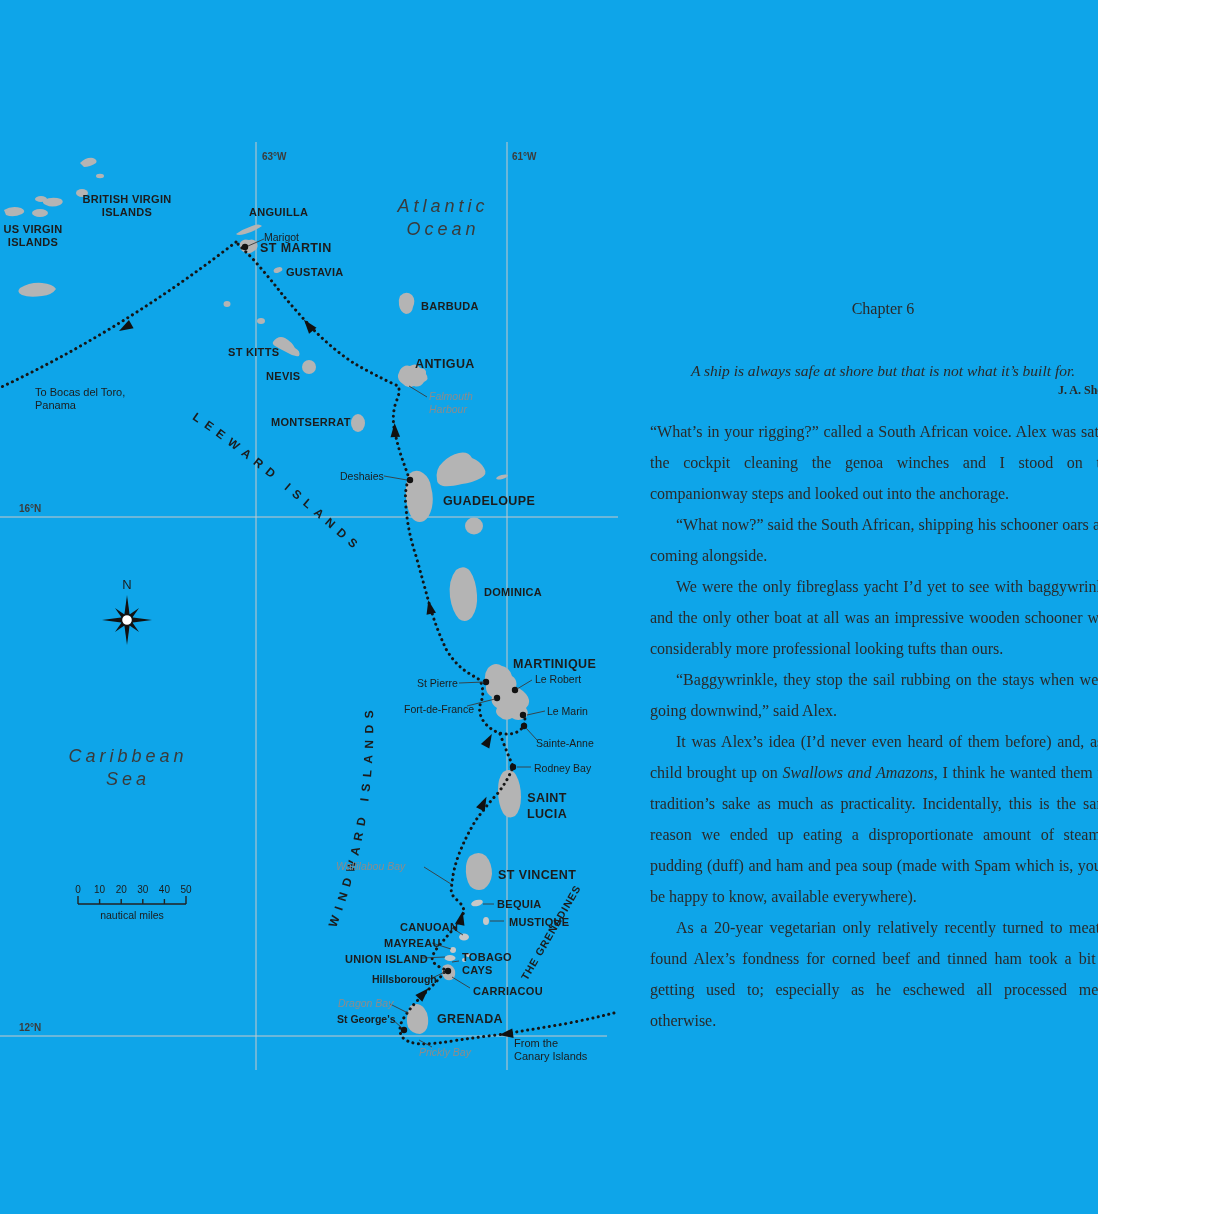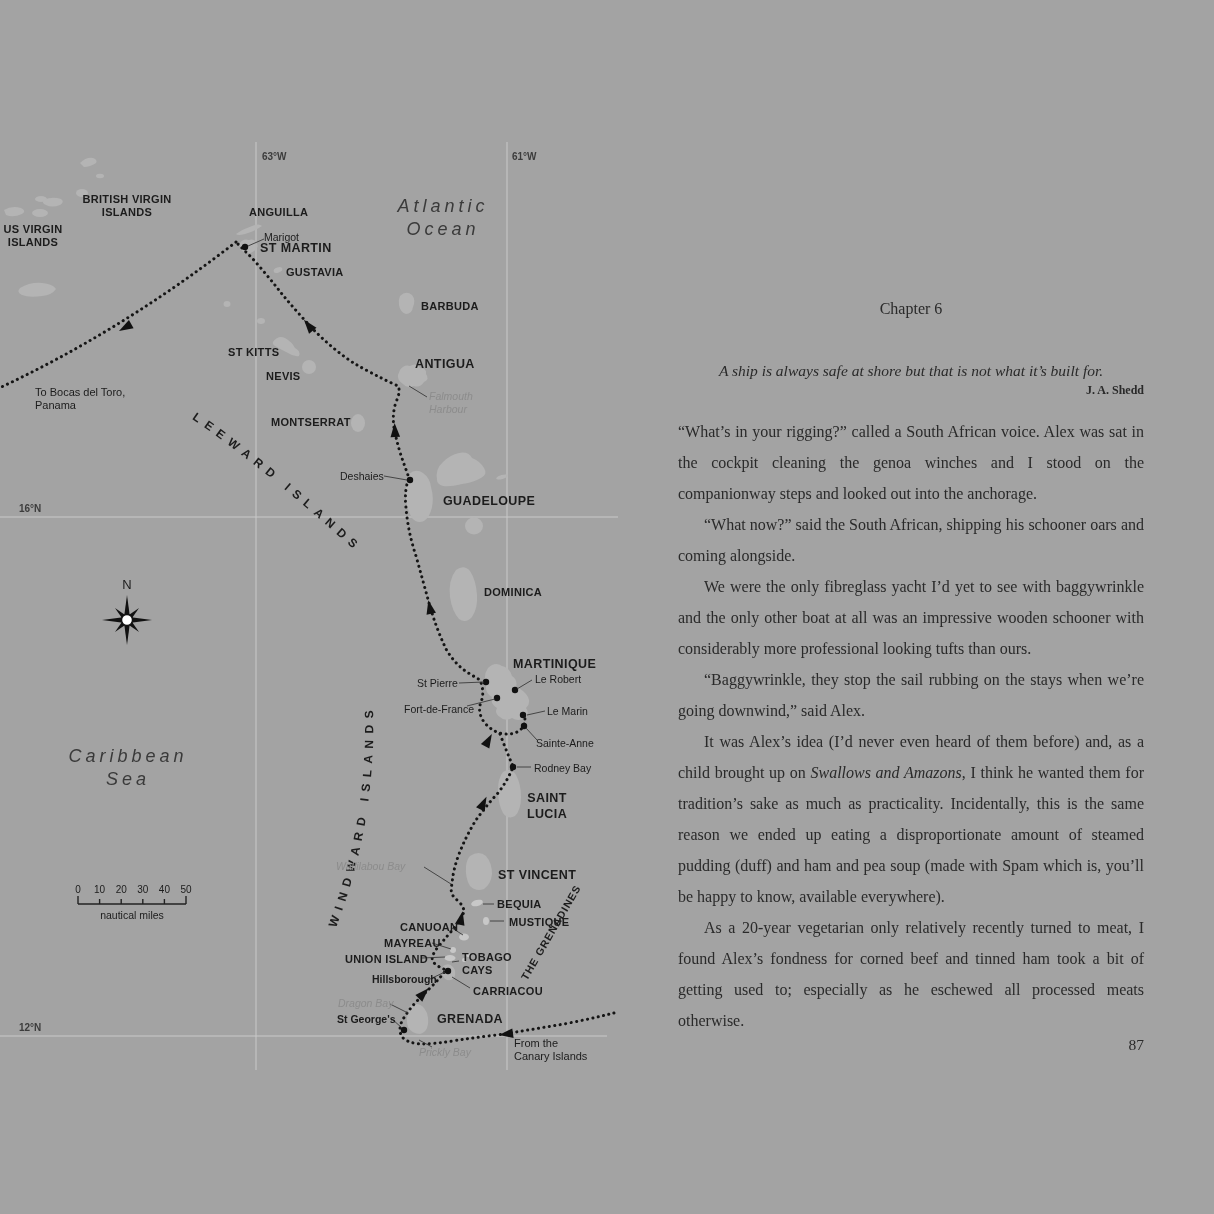--- a/index.html
+++ b/index.html
@@ -1,17 +1,17 @@
 <!DOCTYPE html>
 <html><head>
 <meta charset="utf-8">
 <style>
   html,body{margin:0;padding:0;background:#ffffff;}
-  .canvas{position:relative;width:1214px;height:1214px;background:#a3a3a3;overflow:hidden;
-          font-family:"Liberation Sans",sans-serif;}
+  .canvas{position:relative;width:1063px;height:1214px;background:#0ea5e9;overflow:hidden;
+          font-family:"Liberation Sans",sans-serif;padding-left:35px;}
   
   svg.map{position:absolute;left:0;top:0;}
   .grat-line{stroke:#c9c9c9;stroke-width:1;}
   .isl-shape{fill:#b4b4b4;}
   .isl-light{fill:#c8c8c8;}
   .route{fill:none;stroke:#151515;stroke-width:3;stroke-dasharray:0.1 5.4;stroke-linecap:round;}
   .leader{stroke:#3a3a3a;stroke-width:0.9;}
   .dot{fill:#111111;}
   .arrow{fill:#111111;}
   text{fill:#1c1c1c;}
@@ -23,21 +23,21 @@
   .bay{font-size:10.5px;font-style:italic;fill:#8c8c8c;}
   .ocean{font-size:18px;font-style:italic;letter-spacing:4px;fill:#3a3a3a;}
   .region{font-size:12px;font-weight:bold;letter-spacing:6.5px;}
   .region-sm{font-size:10.5px;font-weight:bold;letter-spacing:1px;}
   .note{font-size:11px;}
   .scale-num{font-size:10px;}
   .scale-cap{font-size:10.5px;}
   .compass-n{font-size:13px;}
   .scale-line{stroke:#222;stroke-width:1.4;}
   
-  .page{position:absolute;left:660px;top:0;width:554px;height:1214px;
+  .page{position:absolute;left:632px;top:0;width:554px;height:1214px;
         font-family:"Liberation Serif",serif;color:#2a2a2a;}
   .page-inner{position:absolute;left:18px;top:0;width:466px;}
   .chapter{margin-top:300px;text-align:center;font-size:16px;}
   .title{margin-top:24px;text-align:center;font-size:25px;font-weight:bold;color:#161616;}
   .epigraph{margin-top:44px;text-align:center;font-style:italic;font-size:15.5px;}
   .epi-author{margin-top:3px;text-align:right;font-weight:bold;font-size:12px;}
   .body-text{margin-top:18px;font-size:16px;line-height:31px;text-align:justify;}
   .body-text p{margin:0;}
   .body-text p.indent{text-indent:26px;}
   .pagenum{text-align:right;font-size:15.5px;}

